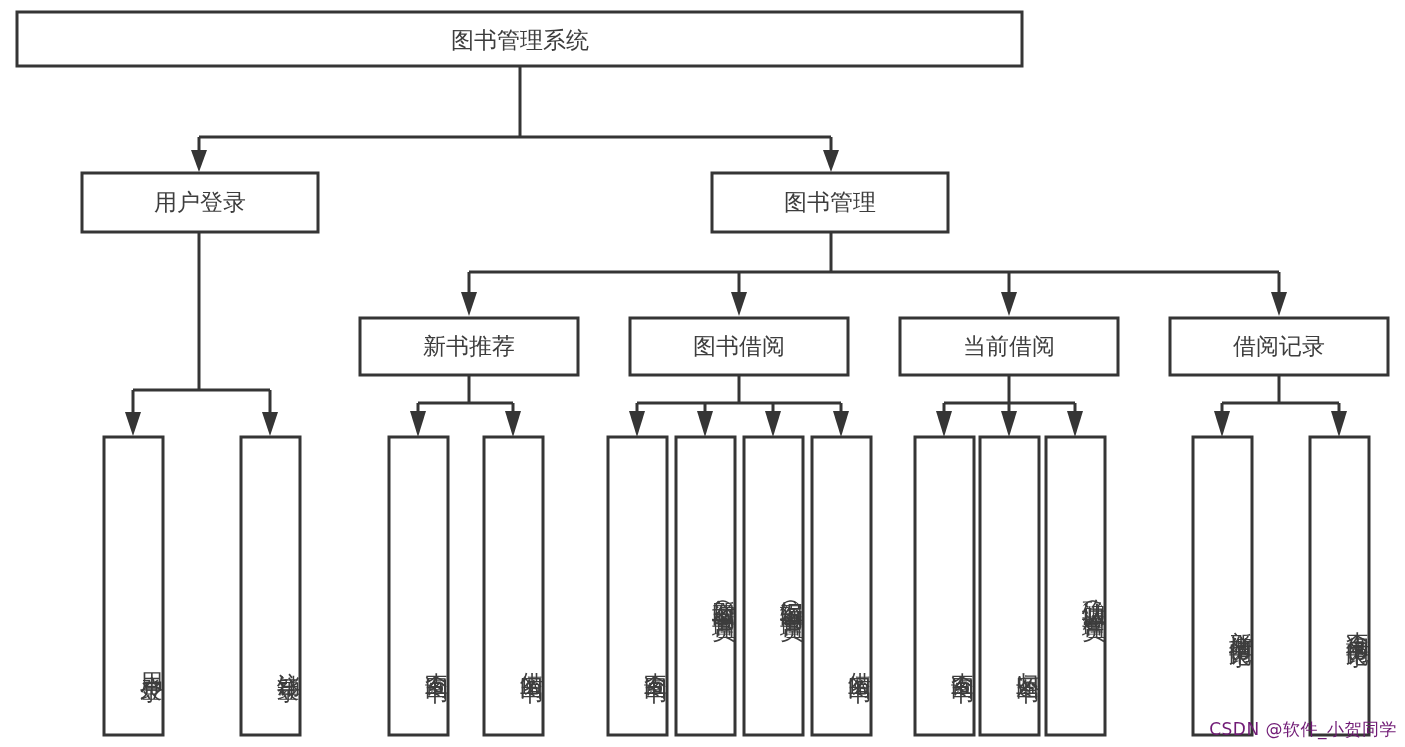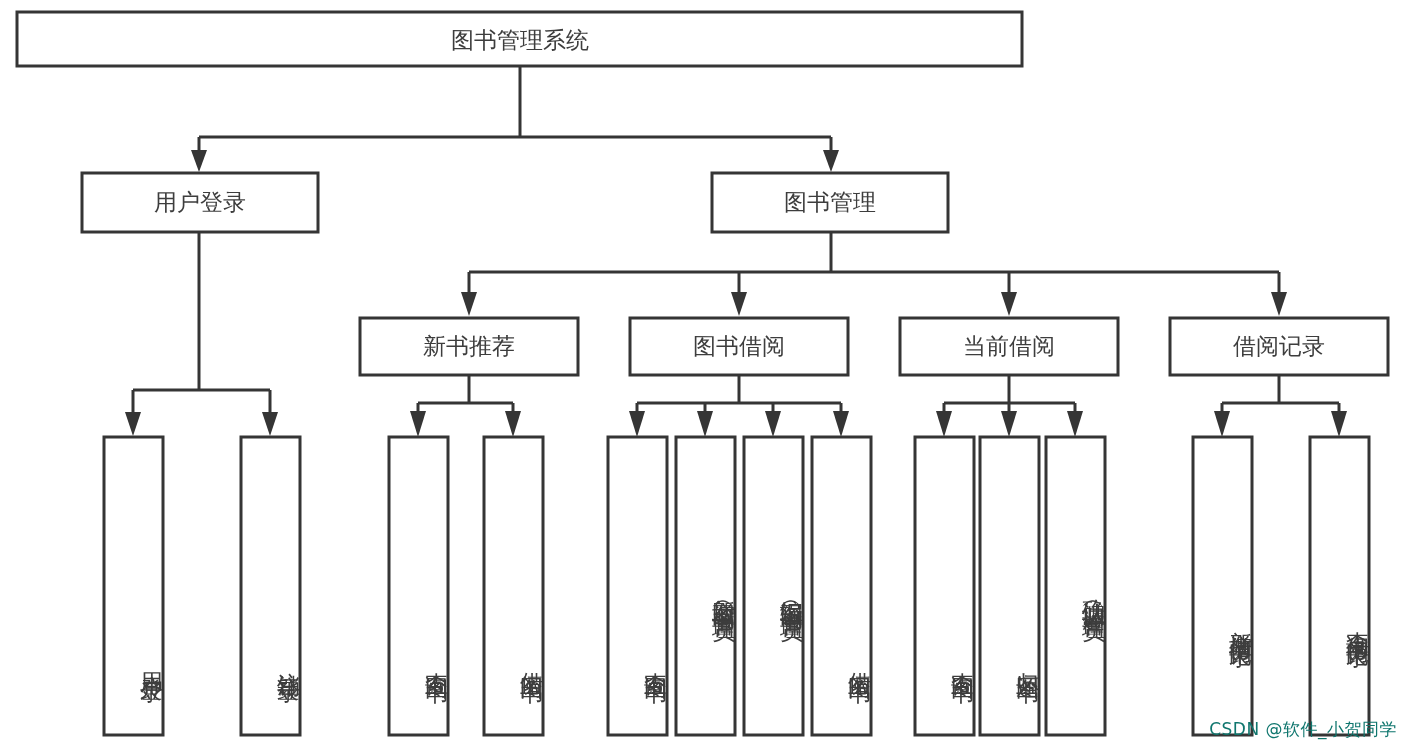--- a/index.html
+++ b/index.html
@@ -64,21 +64,21 @@
     justify-content: center;
     pointer-events: none;
     user-select: none;
   }
   .watermark {
     position: absolute;
     right: 8px;
     bottom: 6px;
     font-family: "DejaVu Sans", "Liberation Sans", sans-serif;
     font-size: 17px;
-    color: #0f766e;
+    color: #701a75;
     letter-spacing: 0.5px;
     white-space: nowrap;
   }
 </style>
 </head>
 <body>
 
 <div id="diagram-root">
 
   <svg id="flow-svg" viewBox="0 0 1405 747">

